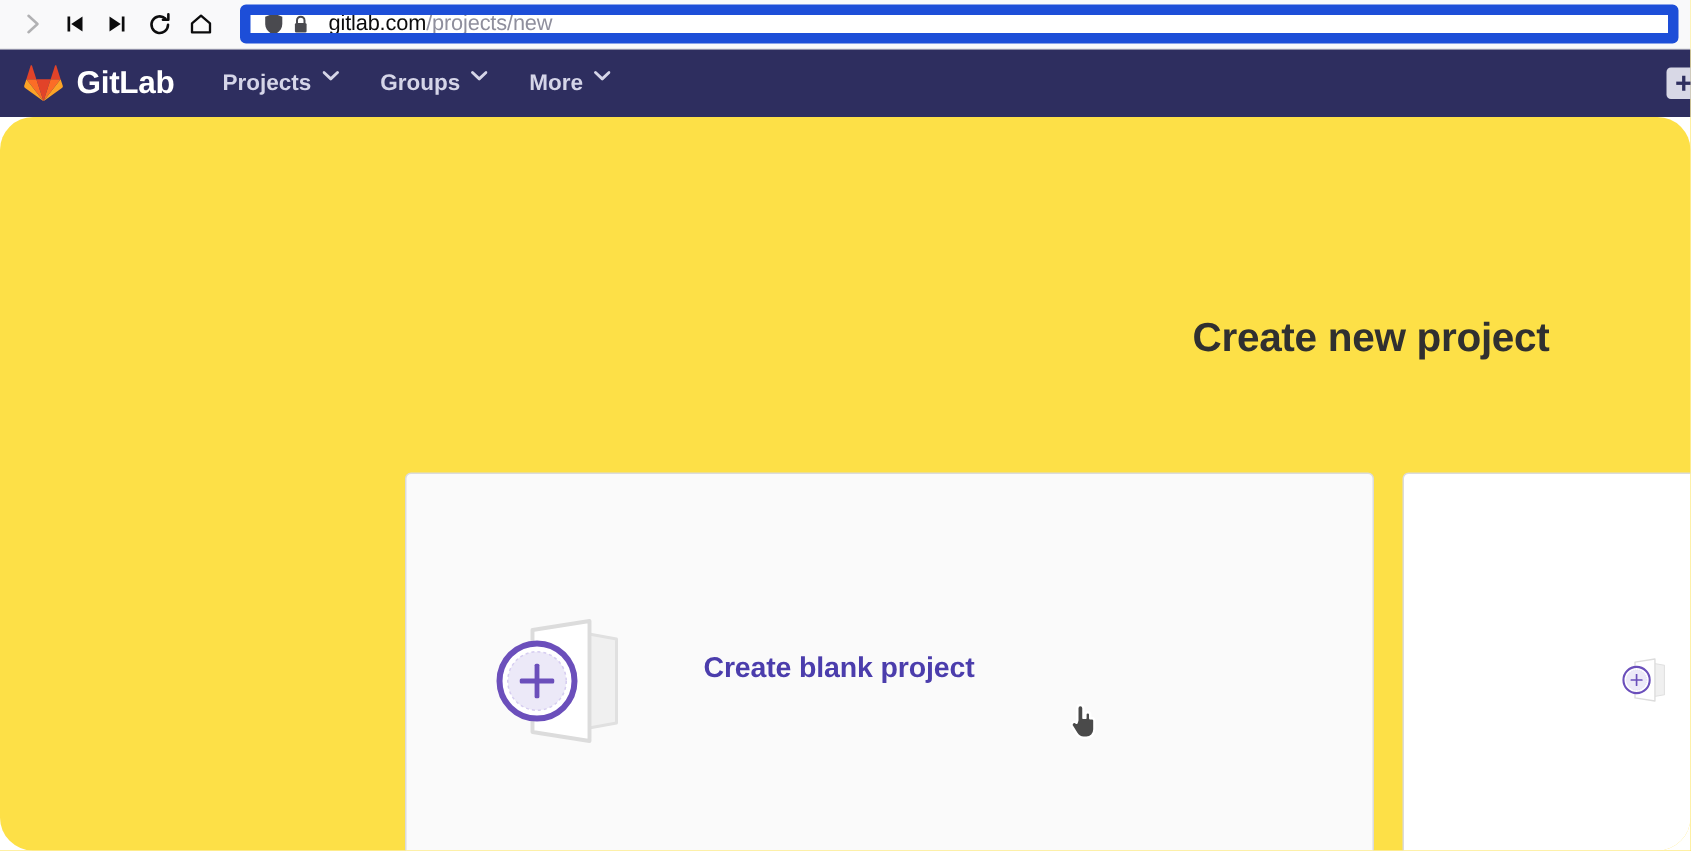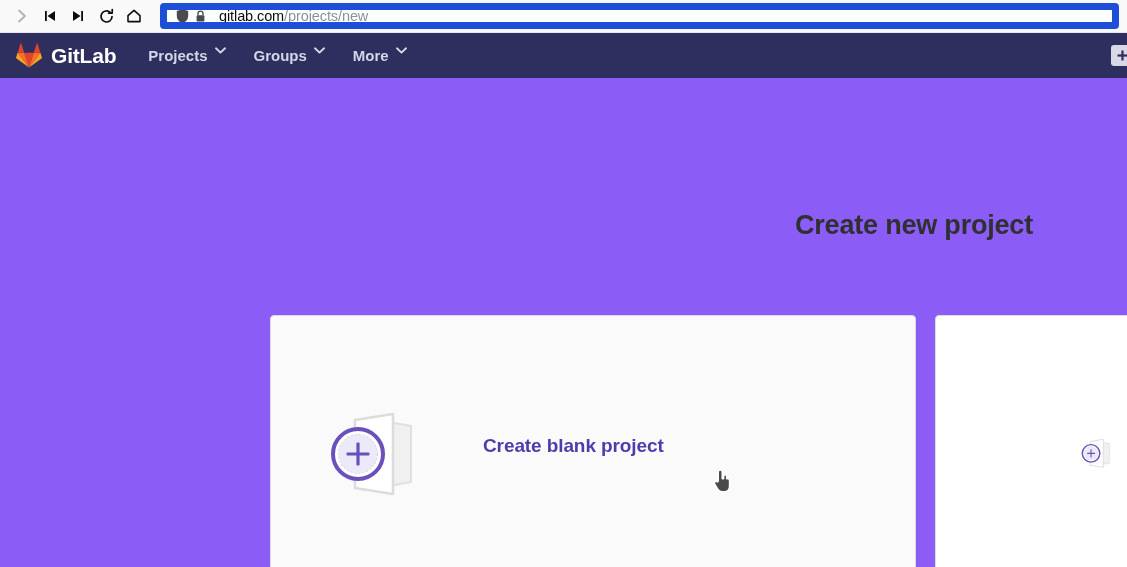--- a/index.html
+++ b/index.html
@@ -117,22 +117,23 @@
     display: flex;
     align-items: center;
     justify-content: center;
   }
 
   
   .page {
     position: relative;
     width: 1127px;
     height: 489px;
-    background: #8b5cf6;
+    background: #fde047;
     overflow: hidden;
+    border-radius: 22px;
   }
   .page-title {
     position: absolute;
     left: 795px;
     top: 132px;
     font-size: 27px;
     font-weight: bold;
     color: #303030;
     letter-spacing: -0.2px;
     white-space: nowrap;
@@ -163,21 +164,21 @@
     width: 160px;
     display: flex;
     align-items: center;
     justify-content: center;
   }
   .card-body { flex: 1 1 auto; padding-left: 12px; }
   .card-heading {
     font-size: 19px;
     font-weight: bold;
     color: #4b3dac;
-    margin: 0 0 14px 16px;
+    margin: 0 0 14px 2px;
     letter-spacing: -0.1px;
   }
   .card-desc {
     font-size: 15px;
     color: #3a3a3a;
     line-height: 24px;
     margin: 0;
     max-width: 262px;
   }
 

